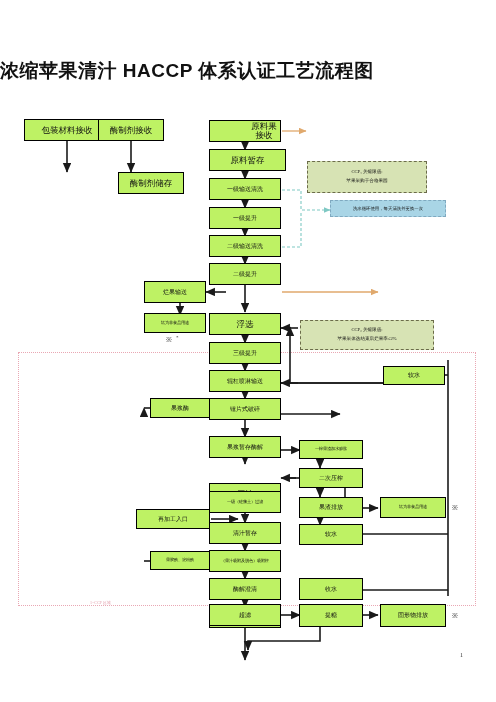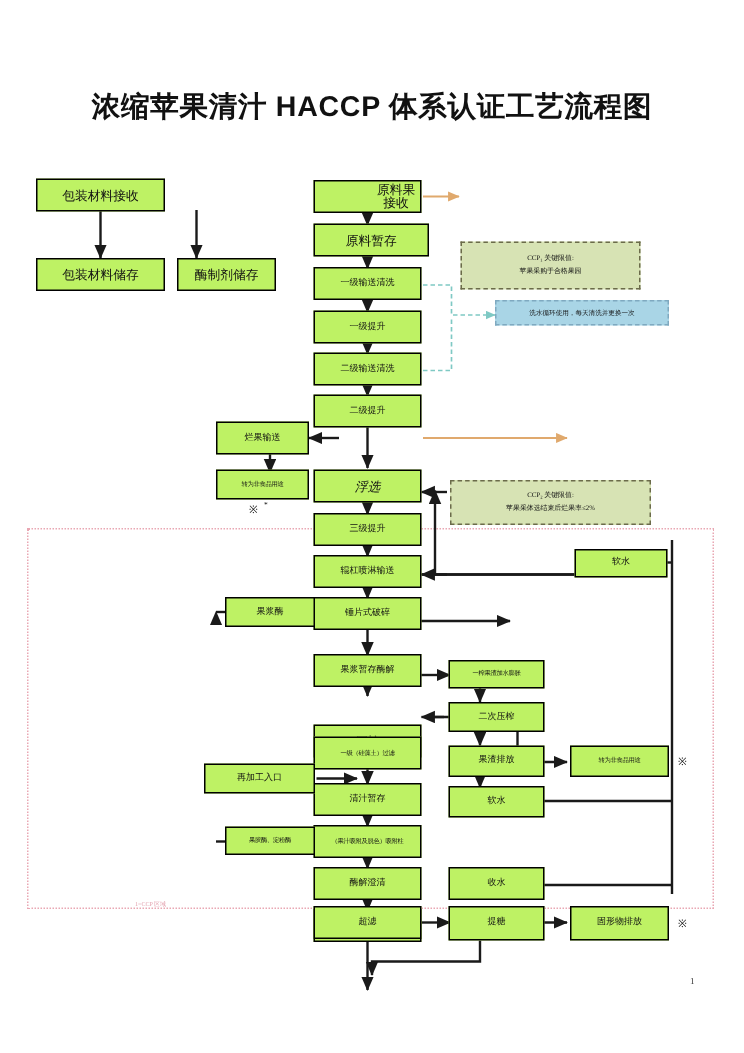--- a/index.html
+++ b/index.html
@@ -1,19 +1,19 @@
 <!DOCTYPE html>
 <html><head>
 <meta charset="utf-8">
 <style>
   html,body{margin:0;padding:0;background:#ffffff;}
   body{width:496px;height:702px;position:relative;overflow:hidden;
        font-family:"Liberation Serif","DejaVu Serif",serif;color:#111;}
   #canvas{position:absolute;left:0;top:0;width:496px;height:702px;}
-  .title{position:absolute;left:0;top:58px;width:496px;text-align:center;
+  .title{position:absolute;left:0;top:58px;width:496px;text-align:left;
          font-size:19px;font-weight:bold;letter-spacing:.5px;
          font-family:"Liberation Sans","DejaVu Sans",sans-serif;}
   .node{position:absolute;box-sizing:border-box;border:1px solid #000;
         background:#bef264;display:flex;align-items:center;justify-content:center;
         text-align:center;line-height:1.05;}
   .n-md{font-size:8.5px;}
   .n-sm{font-size:6px;}
   .n-xs{font-size:4.2px;letter-spacing:-.2px;}
   .callout{position:absolute;box-sizing:border-box;display:flex;flex-direction:column;
            align-items:center;justify-content:center;text-align:center;}
@@ -119,30 +119,30 @@
       <path d="M282,292 L378,292" stroke-dasharray="0"></path>
     </g>
 
     <g stroke="#7fc9c4" stroke-width="1.1" fill="none" stroke-dasharray="3,2" marker-end="url(#at)">
       <path d="M282,190 L301,190 L301,210 L330,210"></path>
       <path d="M282,247 L301,247 L301,212" marker-end="none"></path>
     </g>
   </svg>
 
   <div class="node n-md" style="left:24px;top:119px;width:86px;height:22px;">包装材料接收</div>
-  <div class="node n-md" style="left:24px;top:172px;width:86px;height:22px;">包装材料储存</div>
+  <div class="node n-md" style="left:98px;top:119px;width:66px;height:22px;">酶制剂接收</div>
   <div class="node n-md" style="left:98px;top:172px;width:66px;height:22px;margin-left:20px;">酶制剂储存</div>
 
   <div class="node n-md" style="left:209px;top:120px;width:72px;height:22px;padding-left:38px;">原料果接收</div>
   <div class="node n-md" style="left:209px;top:149px;width:77px;height:22px;">原料暂存</div>
   <div class="node n-sm" style="left:209px;top:178px;width:72px;height:22px;">一级输送清洗</div>
   <div class="node n-sm" style="left:209px;top:207px;width:72px;height:22px;">一级提升</div>
   <div class="node n-sm" style="left:209px;top:235px;width:72px;height:22px;">二级输送清洗</div>
   <div class="node n-sm" style="left:209px;top:263px;width:72px;height:22px;">二级提升</div>
-  <div class="node n-md" style="left:209px;top:313px;width:72px;height:22px;font-style:italic;">浮选</div>
+  <div class="node n-md" style="left:209px;top:313px;width:72px;height:22px;">浮选</div>
   <div class="node n-sm" style="left:209px;top:342px;width:72px;height:22px;">三级提升</div>
   <div class="node n-sm" style="left:209px;top:370px;width:72px;height:22px;">辊杠喷淋输送</div>
   <div class="node n-sm" style="left:209px;top:398px;width:72px;height:22px;">锤片式破碎</div>
   <div class="node n-sm" style="left:209px;top:436px;width:72px;height:22px;">果浆暂存酶解</div>
   <div class="node n-md" style="left:209px;top:483px;width:72px;height:22px;">压榨</div>
   <div class="node n-xs" style="left:209px;top:491px;width:72px;height:22px;">一级（硅藻土）过滤</div>
   <div class="node n-sm" style="left:209px;top:522px;width:72px;height:22px;">清汁暂存</div>
   <div class="node n-xs" style="left:209px;top:550px;width:72px;height:22px;">（果汁吸附及脱色）吸附柱</div>
   <div class="node n-sm" style="left:209px;top:578px;width:72px;height:22px;">酶解澄清</div>
   <div class="node n-sm" style="left:209px;top:606px;width:72px;height:22px;">二级过滤</div>

